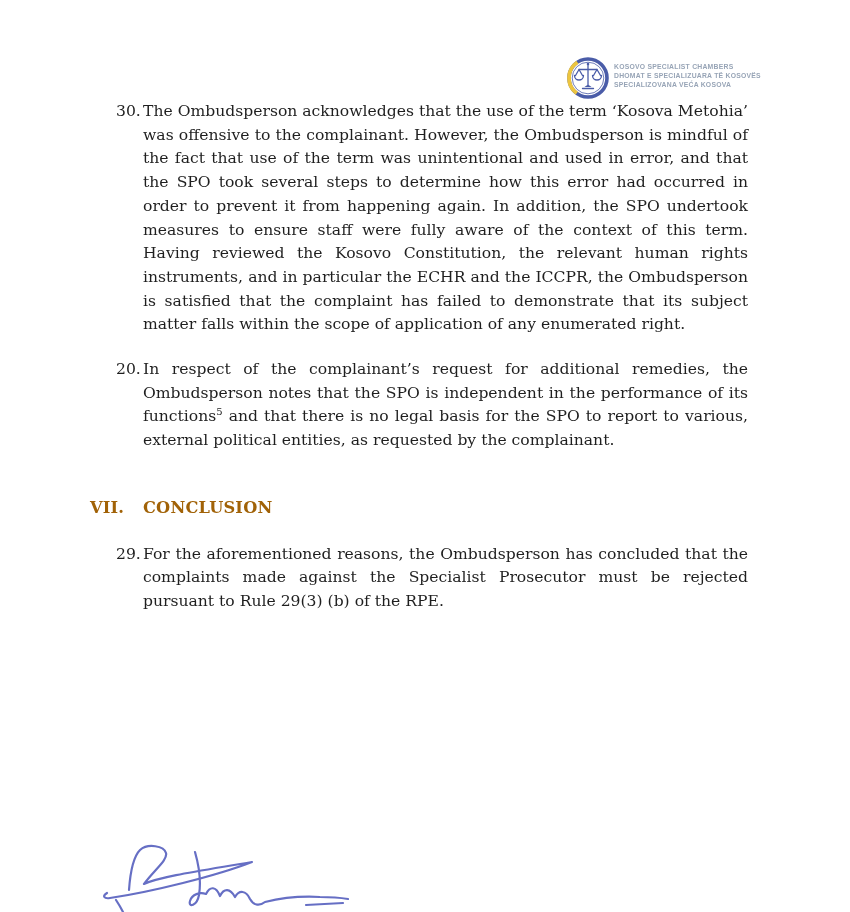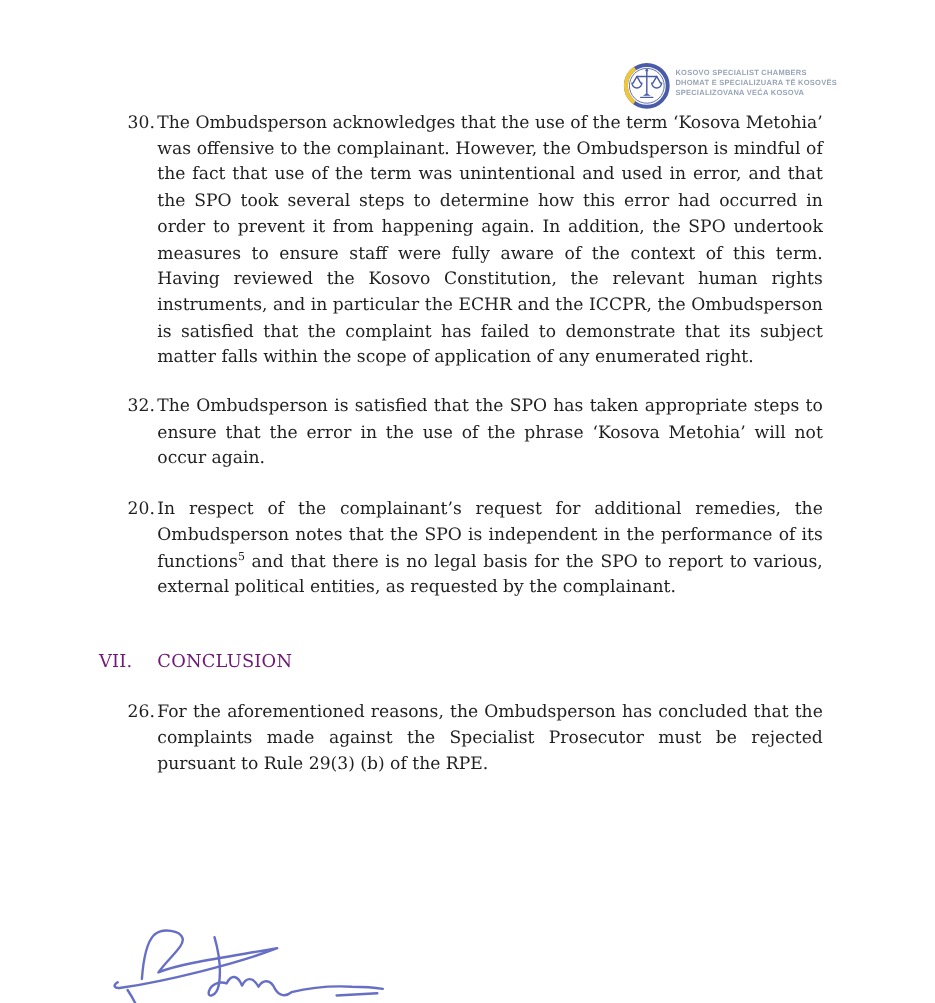--- a/index.html
+++ b/index.html
@@ -56,22 +56,22 @@
   .mb-p30 { margin-bottom: 21px; }
   .mb-p31 { margin-bottom: 24px; }
   .mb-p32 { margin-bottom: 22px; }
   .mb-p33 { margin-bottom: 43px; }
   .mb-head { margin-bottom: 23px; }
   .heading {
     position: relative;
     padding-left: 53px;
     font-size: 16.2px;
     line-height: 23.7px;
-    font-weight: 400;
-    color: #701a75;
+    font-weight: 700;
+    color: #a16207;
     letter-spacing: 0.2px;
     margin-top: 32px;
   }
   .heading .hnum {
     position: absolute;
     left: 0;
     top: 0;
   }
   sup.fnref {
     font-size: 10px;
@@ -115,27 +115,26 @@
       <div>DHOMAT E SPECIALIZUARA TË KOSOVËS</div>
       <div>SPECIALIZOVANA VEĆA KOSOVA</div>
     </div>
   </div>
 
   <div class="content">
 
     <div class="para mb-p30"><span class="num">30.</span><span>The Ombudsperson acknowledges that the use of the term ‘Kosova Metohia’ was offensive to the complainant. However, the Ombudsperson is mindful of the fact that use of the term was unintentional and used in error, and that the SPO took several steps to determine how this error had occurred in order to prevent it from happening again. In addition, the SPO undertook measures to ensure staff were fully aware of the context of this term. Having reviewed the Kosovo Constitution, the relevant human rights instruments, and in particular the ECHR and the ICCPR, the Ombudsperson is satisfied that the complaint has failed to demonstrate that its subject matter falls within the scope of application of any enumerated right.</span></div>
 
 
-    <div class="para mb-p32"><span class="num">32.</span><span>The Ombudsperson is satisfied that the SPO has taken appropriate steps to ensure that the error in the use of the phrase ‘Kosova Metohia’ will not occur again.</span></div>
 
     <div class="para mb-p33"><span class="num">20.</span><span>In respect of the complainant’s request for additional remedies, the Ombudsperson notes that the SPO is independent in the performance of its functions</span><sup class="fnref">5</sup><span> and that there is no legal basis for the SPO to report to various, external political entities, as requested by the complainant.</span></div>
 
     <div class="heading mb-head"><span class="hnum">VII.</span><span>CONCLUSION</span></div>
 
-    <div class="para"><span class="num">26.</span><span>For the aforementioned reasons, the Ombudsperson has concluded that the complaints made against the Specialist Prosecutor must be rejected pursuant to Rule 29(3) (b) of the RPE.</span></div>
+    <div class="para"><span class="num">29.</span><span>For the aforementioned reasons, the Ombudsperson has concluded that the complaints made against the Specialist Prosecutor must be rejected pursuant to Rule 29(3) (b) of the RPE.</span></div>
 
   </div>
 
   <div class="signature">
     <svg width="260" height="74" viewBox="0 0 260 74" xmlns="http://www.w3.org/2000/svg">
       <g fill="none" stroke="#5a63c0" stroke-width="2.2" stroke-linecap="round" stroke-linejoin="round" opacity="0.92">
         <path d="M 33 52 C 34 38 36 20 44 12 C 52 5 68 8 70 15 C 72 22 58 32 48 46 C 66 38 110 32 156 24 C 120 38 55 54 14 60 C 8 61 6 58 11 55"></path>
         <path d="M 20 62 C 24 68 26 72 27 74"></path>
         <path d="M 99 14 C 103 28 105 45 103 57 C 101 68 92 70 94 63 C 96 56 104 54 110 56 C 114 48 120 48 124 58 C 128 50 134 50 139 59 C 143 52 150 52 154 61 C 158 68 164 68 169 64 C 185 60 205 58 224 59 C 235 59 246 60 252 61"></path>
         <path d="M 210 67 L 247 65"></path>

